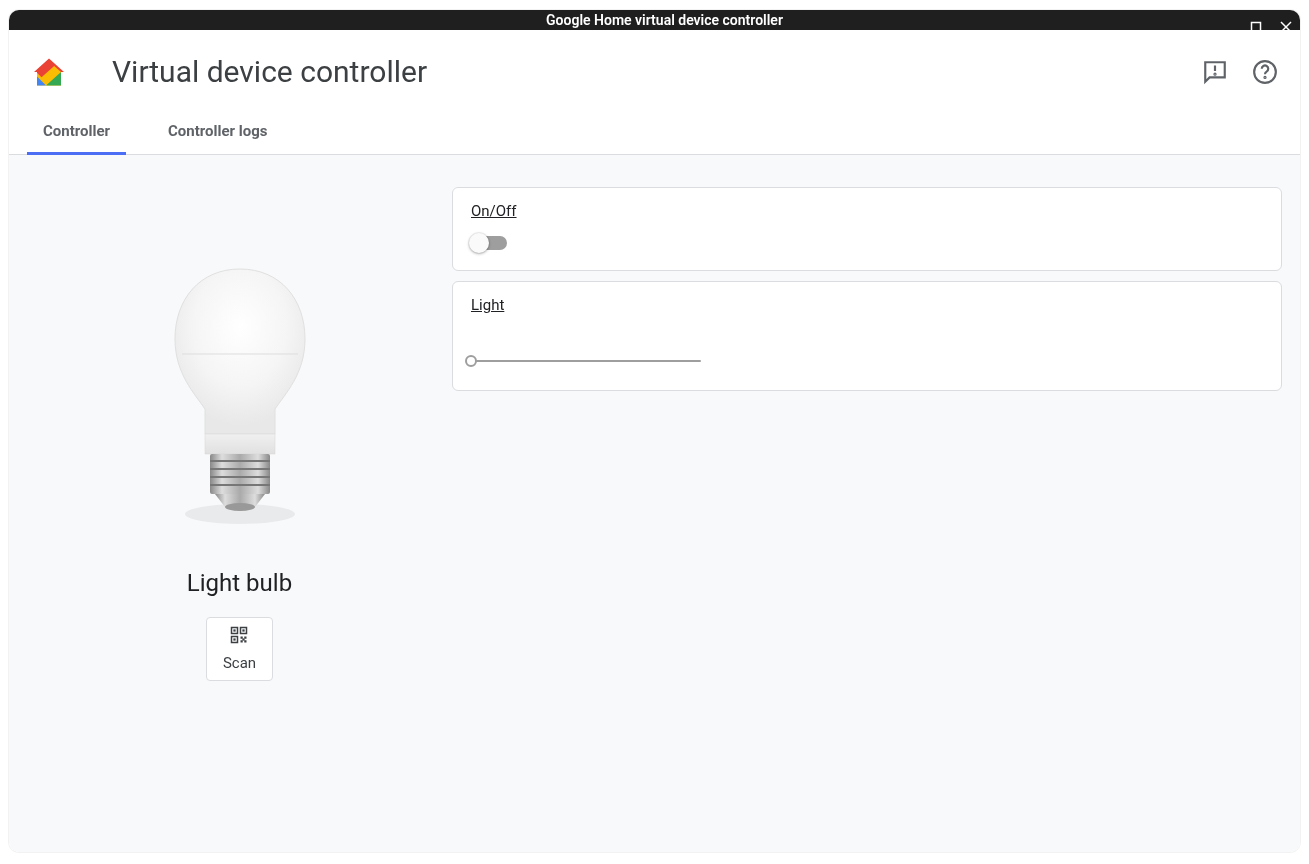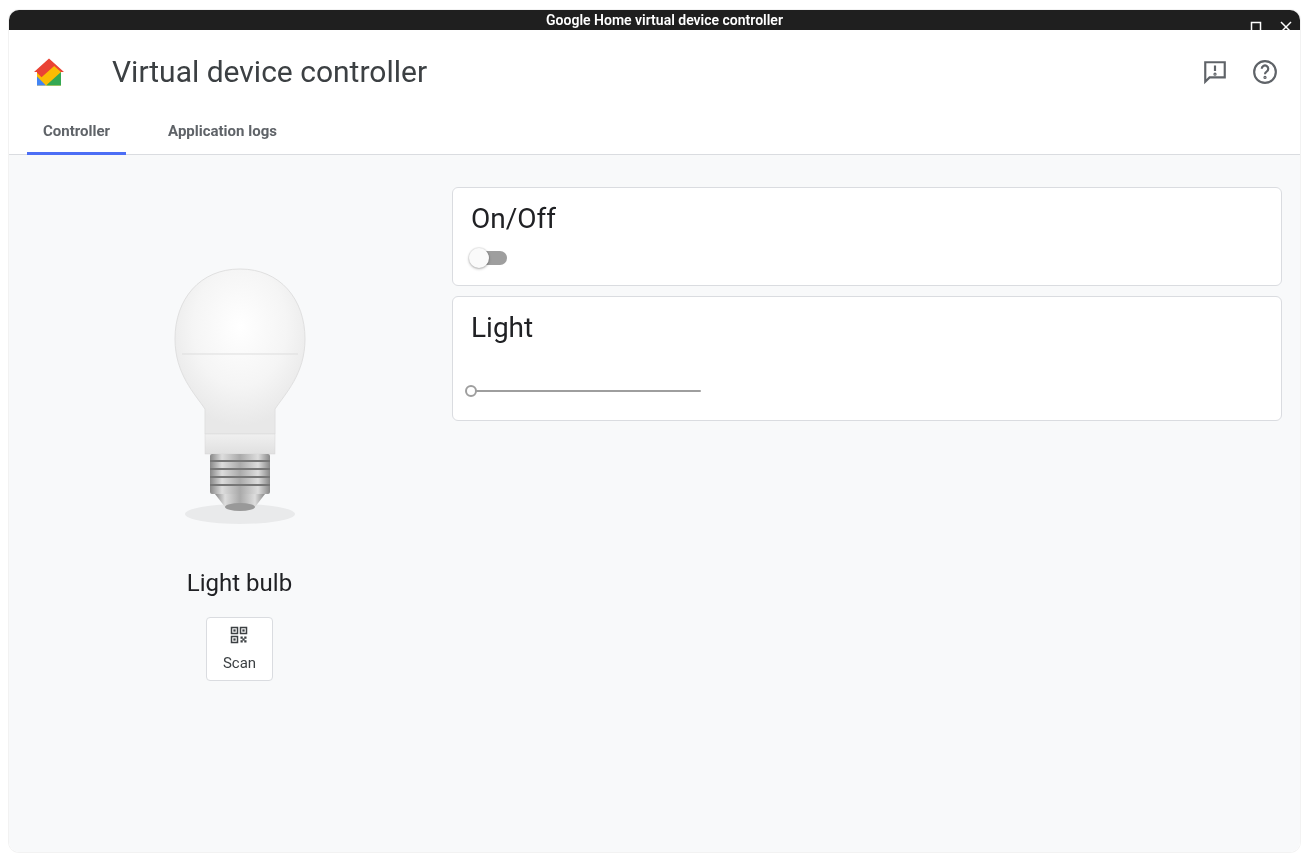--- a/index.html
+++ b/index.html
@@ -162,24 +162,25 @@
       flex-direction: column;
       gap: 10px;
     }
     .control-card {
       background: #fff;
       border: 1px solid #dadce0;
       border-radius: 6px;
       padding: 14px 18px 20px 18px;
     }
     .control-label {
-      font-size: 28px;
+      font-size: 15px;
       color: #202124;
       margin-bottom: 16px;
       font-weight: 400;
+      text-decoration: underline;
     }
     .toggle {
       width: 36px;
       height: 14px;
       background: #9e9e9e;
       border-radius: 8px;
       position: relative;
       cursor: pointer;
     }
     .toggle-thumb {
@@ -258,21 +259,21 @@
         <svg class="header-icon" viewBox="0 0 24 24" fill="none" stroke="currentColor" stroke-width="2">
           <circle cx="12" cy="12" r="10"></circle>
           <path d="M9 9a3 3 0 1 1 4.5 2.6c-.8.5-1.5 1-1.5 2.4"></path>
           <circle cx="12" cy="17" r="0.5" fill="currentColor"></circle>
         </svg>
       </div>
     </div>
 
     <div class="tabs">
       <div class="tab active">Controller</div>
-      <div class="tab">Application logs</div>
+      <div class="tab">Controller logs</div>
     </div>
 
     <div class="content">
       <div class="device-panel">
         <div class="bulb-image">
           <svg viewBox="0 0 160 270" width="160" height="270">
             <defs>
               <radialGradient id="bulbGlass" cx="50%" cy="35%" r="60%">
                 <stop offset="0%" stop-color="#ffffff"></stop>
                 <stop offset="60%" stop-color="#f5f5f5"></stop>

